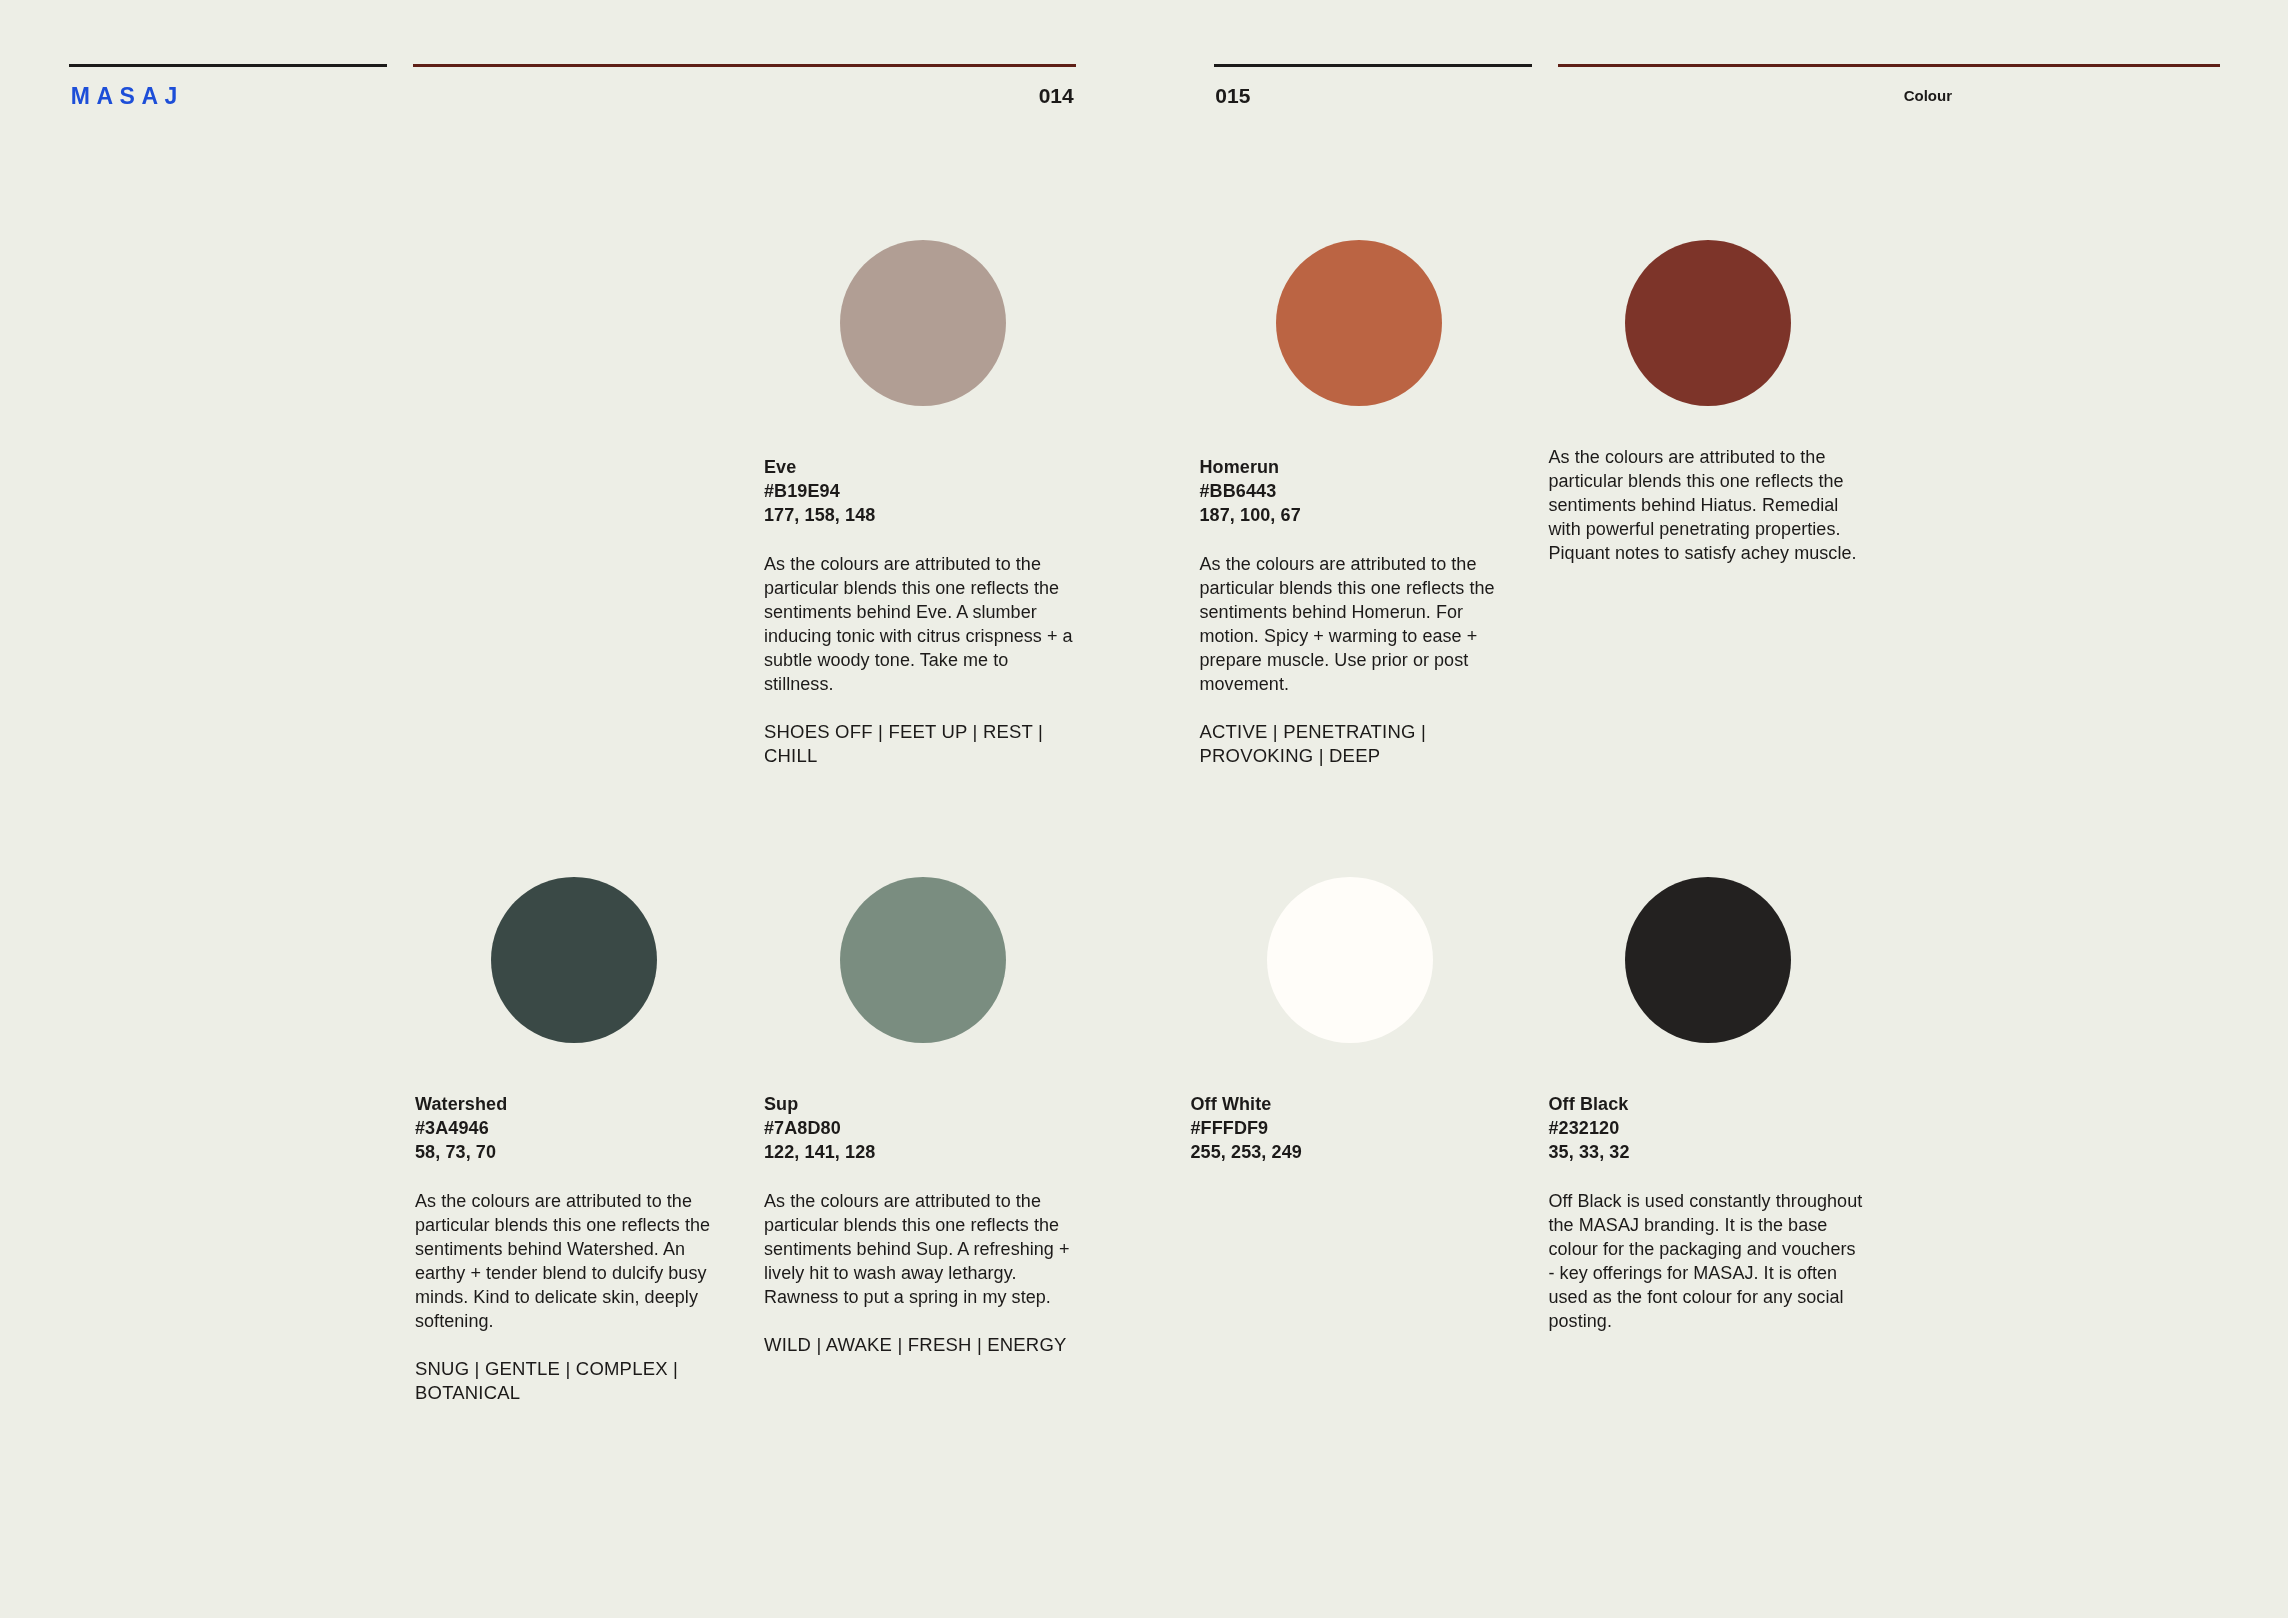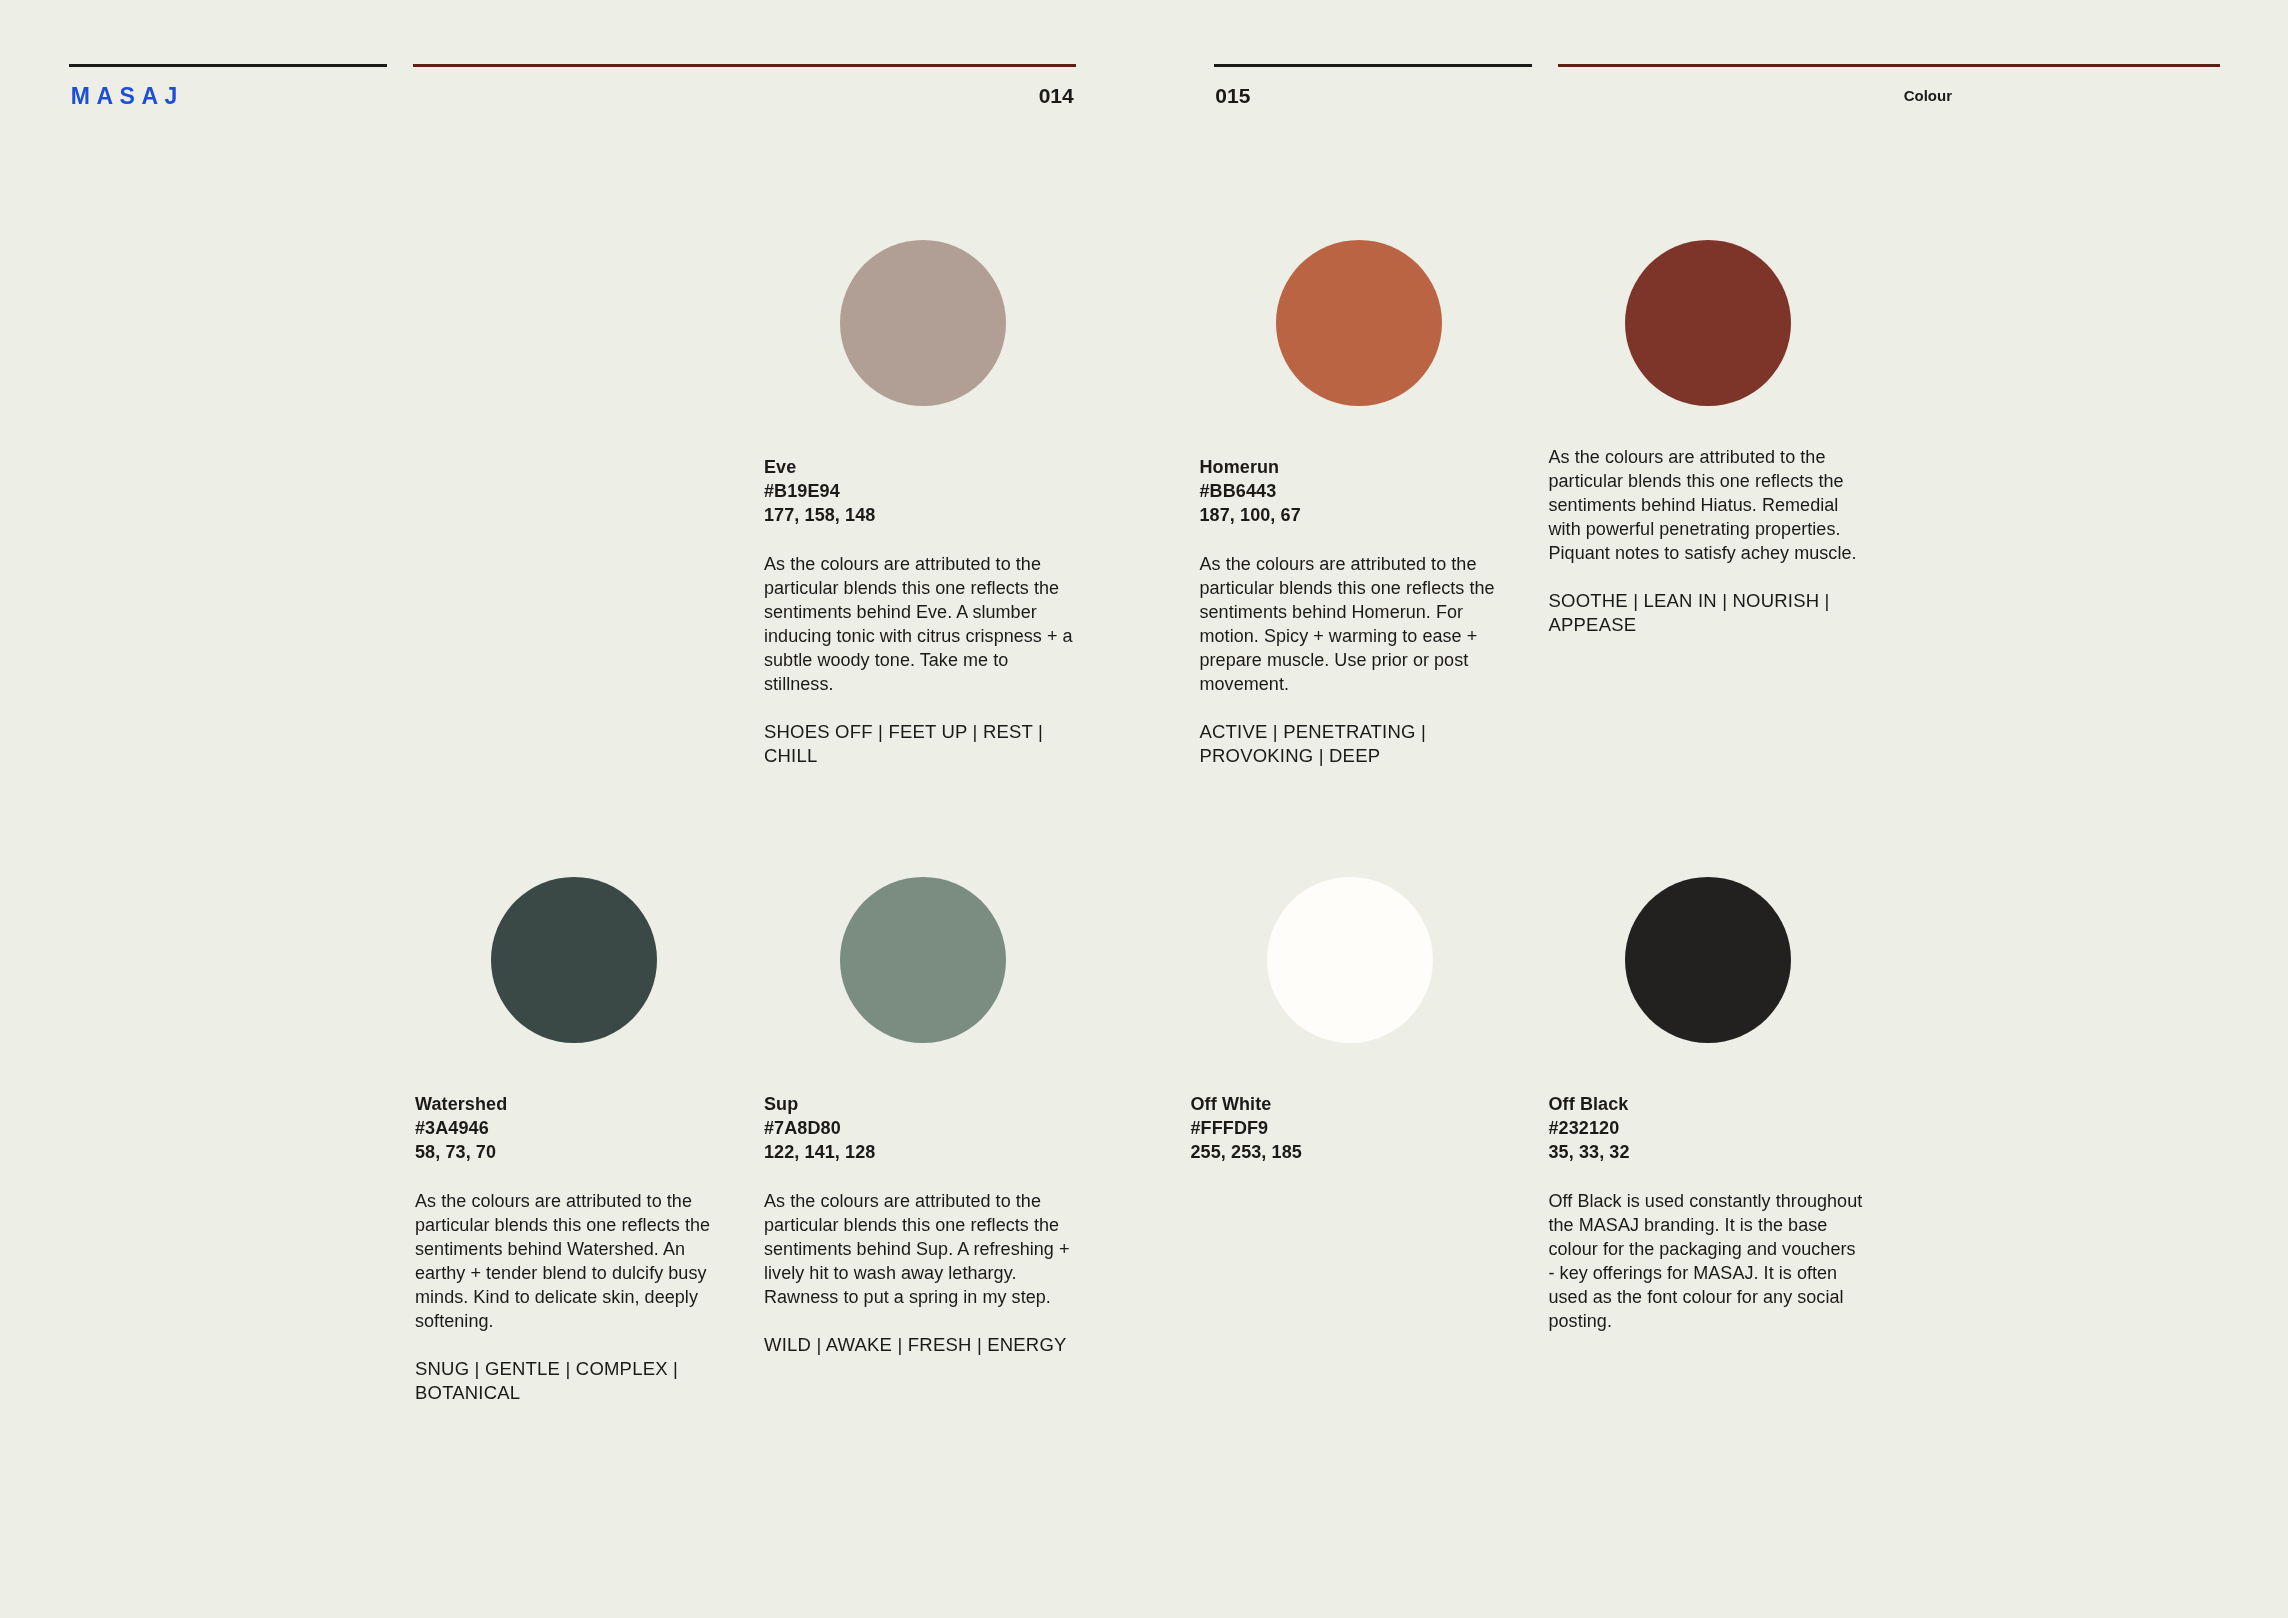--- a/index.html
+++ b/index.html
@@ -227,35 +227,34 @@
         </div>
         <div class="desc">As the colours are attributed to the particular blends this one reflects the sentiments behind Homerun. For motion. Spicy + warming to ease + prepare muscle. Use prior or post movement.</div>
         <div class="keywords">ACTIVE | PENETRATING | PROVOKING | DEEP</div>
       </div>
 
       <div class="col" style="left:404px;">
         <div class="swatch-wrap">
           <div class="swatch" style="background:#7D3429;"></div>
         </div>
         <div class="desc">As the colours are attributed to the particular blends this one reflects the sentiments behind Hiatus. Remedial with powerful penetrating properties. Piquant notes to satisfy achey muscle.</div>
-        <div class="keywords">SOOTHE | LEAN IN | NOURISH | APPEASE</div>
       </div>
 
     </div>
 
     <div class="grid grid-bottom">
 
       <div class="col" style="left:46px;">
         <div class="swatch-wrap">
           <div class="swatch" style="background:#FFFDF9;"></div>
         </div>
         <div class="meta">
           <div class="meta-line">Off White</div>
           <div class="meta-line">#FFFDF9</div>
-          <div class="meta-line">255, 253, 185</div>
+          <div class="meta-line">255, 253, 249</div>
         </div>
       </div>
 
       <div class="col" style="left:404px;">
         <div class="swatch-wrap">
           <div class="swatch" style="background:#232120;"></div>
         </div>
         <div class="meta">
           <div class="meta-line">Off Black</div>
           <div class="meta-line">#232120</div>

